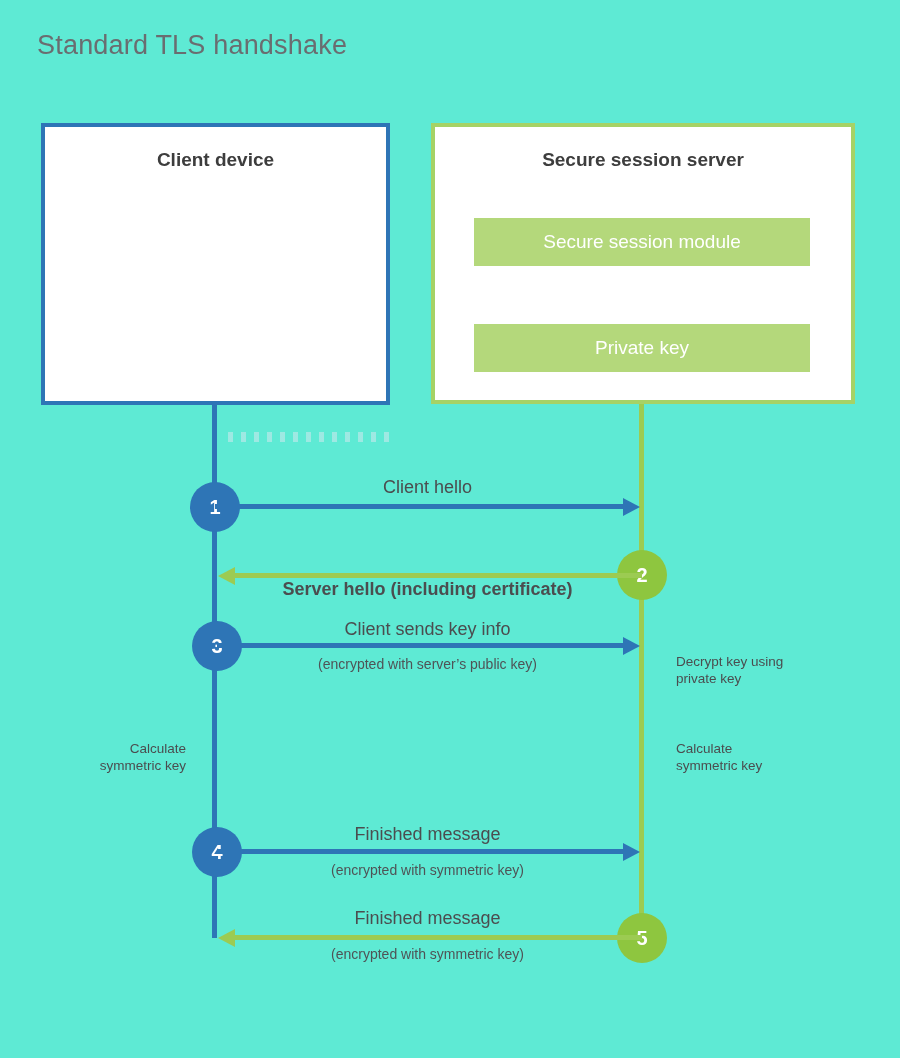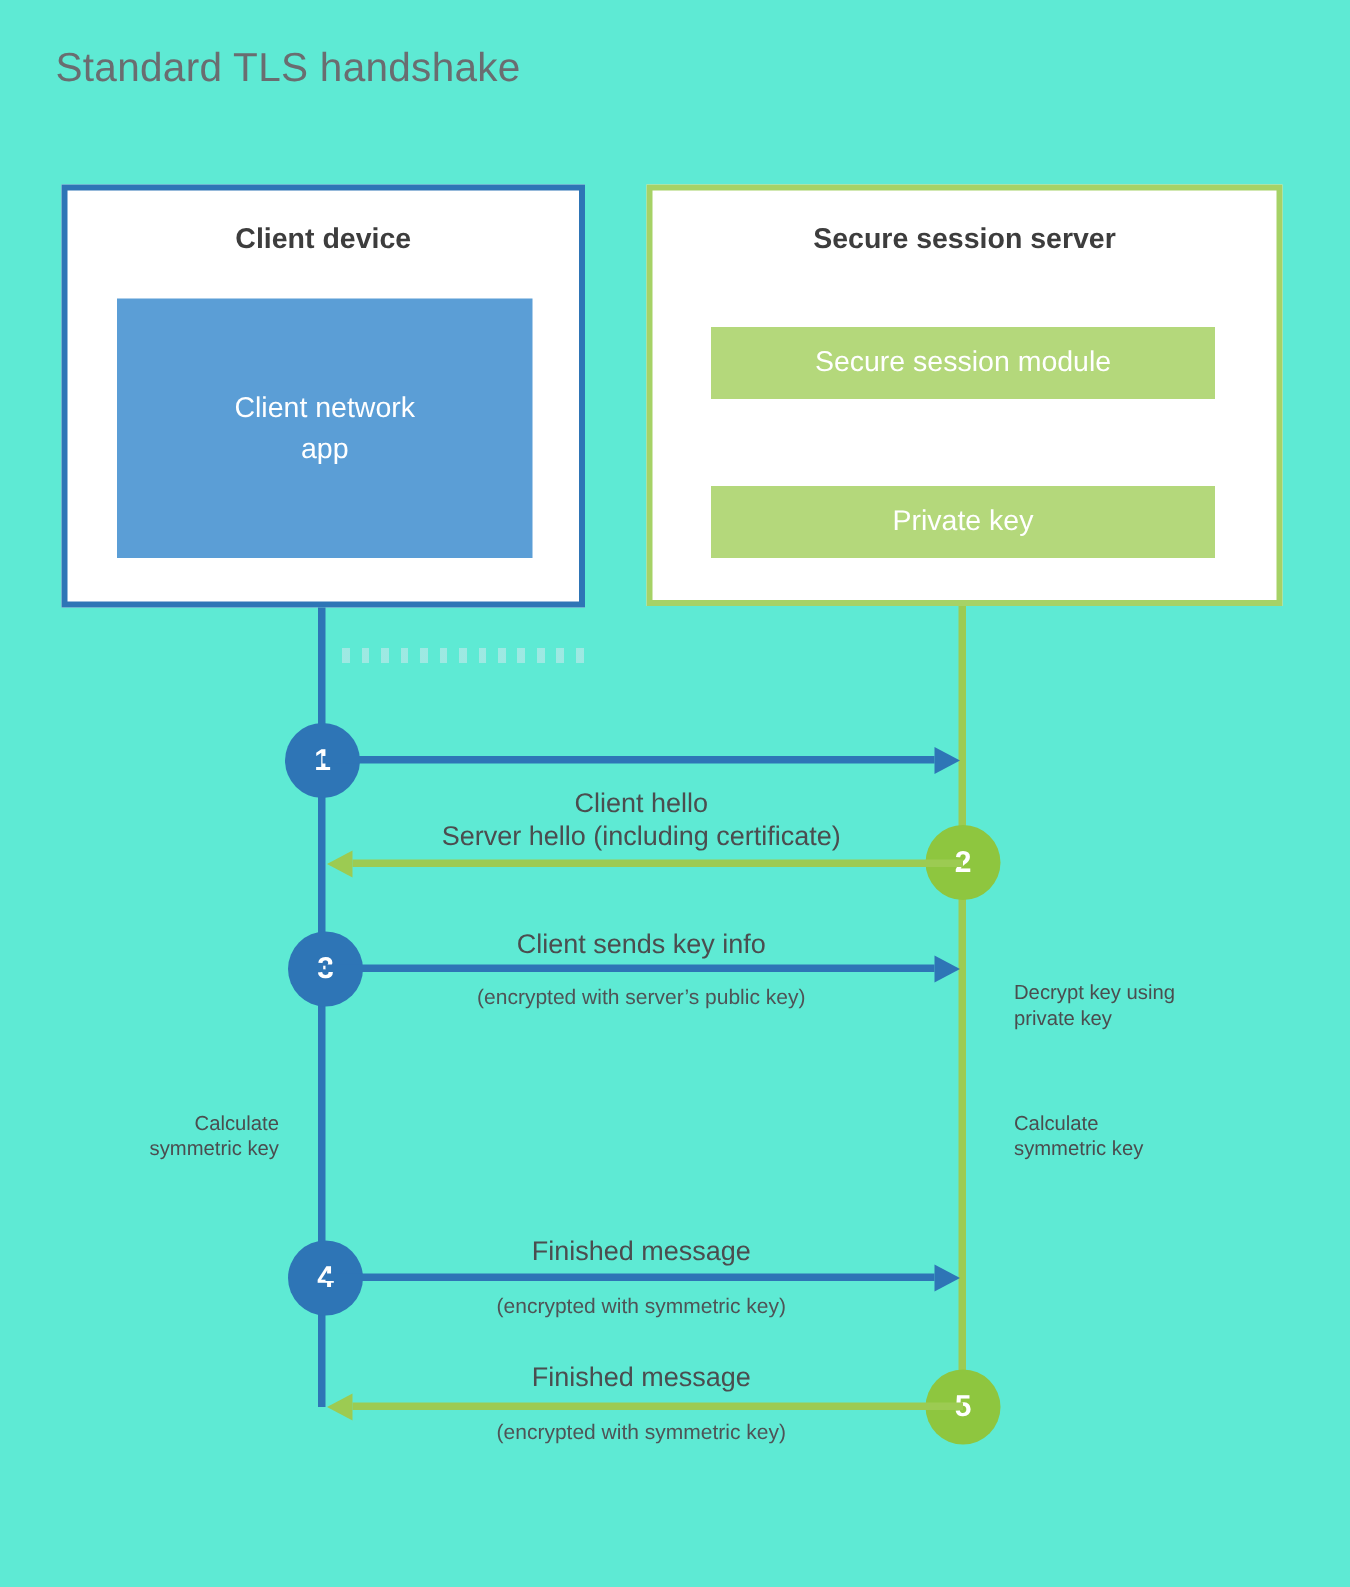--- a/index.html
+++ b/index.html
@@ -60,46 +60,42 @@
   #arrow-3-line{left:217px;top:643px;width:406px;}
   #arrow-3-head{left:623px;top:637px;}
   #arrow-4-line{left:217px;top:849px;width:406px;}
   #arrow-4-head{left:623px;top:843px;}
   #arrow-5-line{left:235px;top:935px;width:407px;}
   #arrow-5-head{left:218px;top:929px;}
 
   
   .msg{left:215px;width:425px;text-align:center;color:#4b4d4f;font-size:18px;}
   .msg-sub{left:215px;width:425px;text-align:center;color:#4f5356;font-size:14px;}
-  #label-1{top:477px;margin-top:48px;}
-  #label-2{top:547px;}
+  #label-1{top:477px;}
+  #label-2{top:579px;font-weight:bold;}
   #label-3{top:619px;} #sublabel-3{top:656px;}
   #label-4{top:824px;} #sublabel-4{top:862px;}
   #label-5{top:908px;} #sublabel-5{top:946px;}
 
   
   .note{font-size:13.5px;line-height:17px;color:#4b4d4f;}
   .note span{display:block;}
   #note-decrypt{left:676px;top:632px;text-align:left;margin-top:21px;}
   #note-calc-left{left:66px;top:740px;width:120px;text-align:right;}
   #note-calc-right{left:676px;top:740px;text-align:left;}
 </style>
 </head>
 <body>
 
 <div id="canvas">
 
   <div class="abs" id="page-title">Standard TLS handshake</div>
 
   <div class="abs" id="client-box"></div>
   <div class="abs" id="client-title">Client device</div>
-  <div class="abs" id="client-app">
-    <span>Client network</span>
-    <span>app</span>
-  </div>
 
   <div class="abs" id="server-box"></div>
   <div class="abs" id="server-title">Secure session server</div>
   <div class="abs server-bar" id="bar-module">Secure session module</div>
   <div class="abs server-bar" id="bar-key">Private key</div>
 
   <div class="abs" id="client-line"></div>
   <div class="abs" id="server-line"></div>
   <div class="abs" id="faint-dashes"></div>
 

